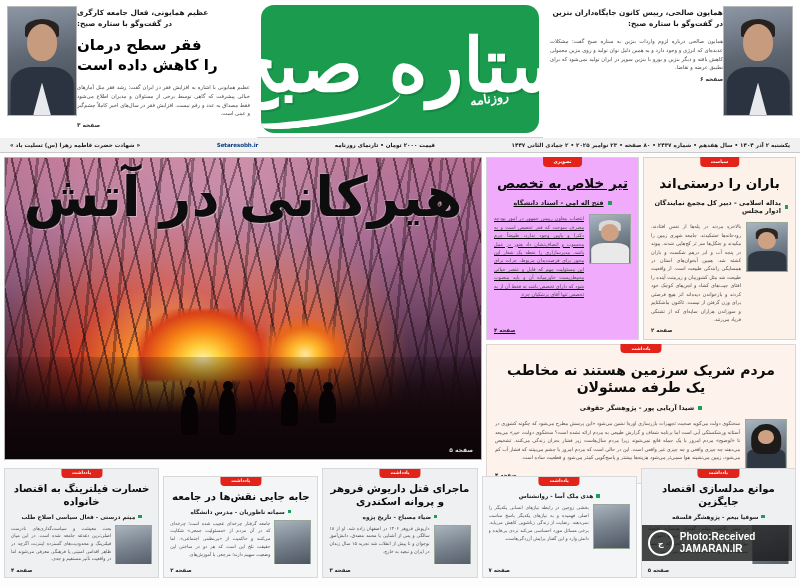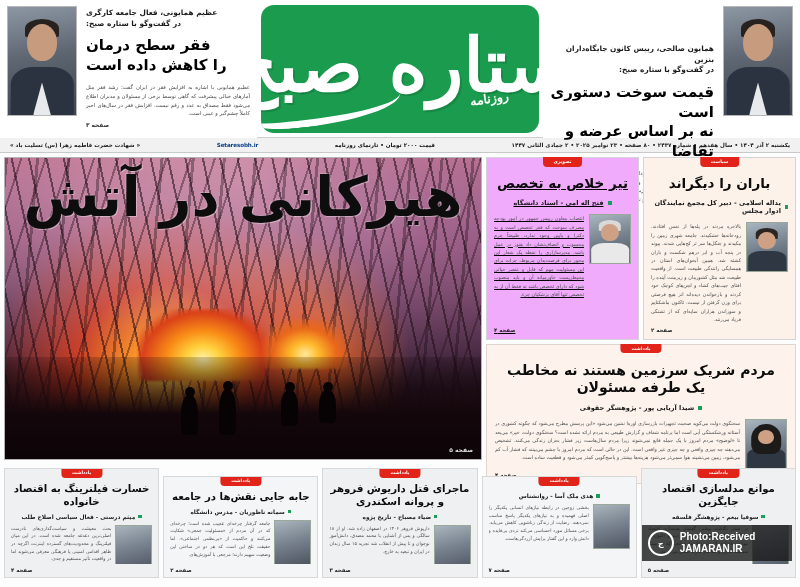--- a/index.html
+++ b/index.html
@@ -31,21 +31,21 @@
     background: #ffffff;
     border-bottom: 1px solid #cfcfcf;
   }
 
   .banner-side {
     width: 257px;
     height: 138px;
     padding: 6px 7px 4px 7px;
     display: flex;
     flex-direction: row;
-    gap: 9px;
+    gap: 0;
     background: #ffffff;
   }
 
   .banner-side.left { flex-direction: row-reverse; }
 
   .portrait {
     width: 70px;
     min-width: 70px;
     height: 110px;
     border: 1px solid #b8b8b8;
@@ -107,21 +107,21 @@
 
   .kicker {
     font-size: 7.4px;
     font-weight: bold;
     line-height: 1.45;
     color: #1b1b1b;
     text-align: left;
     width: 100%;
     letter-spacing: -0.2px;
   }
-  .banner-side.left .kicker { text-align: right; margin-top: 36px; }
+  .banner-side.left .kicker { text-align: right; }
 
   .banner-head {
     font-size: 15px;
     font-weight: bold;
     line-height: 1.3;
     color: #000;
     margin-top: 7px;
     text-align: left;
     width: 100%;
     letter-spacing: -0.4px;
@@ -595,21 +595,20 @@
       <div class="logo-box">
         <div class="logo-script">ستاره صبح</div>
         <div class="logo-sub">روزنامه</div>
         <div class="logo-swoosh"></div>
       </div>
     </div>
 
     <div class="banner-side left">
       <div class="banner-text">
         <div class="kicker">همایون صالحی، رییس کانون جایگاه‌داران بنزین<br>در گفت‌وگو با ستاره صبح:</div>
-        <div class="banner-head">قیمت سوخت دستوری است<br>نه بر اساس عرضه و تقاضا</div>
         <div class="banner-lede">همایون صالحی درباره لزوم واردات بنزین به ستاره صبح گفت: مشکلات عدیده‌ای که انرژی و وجود دارد و به همین دلیل توان تولید و روی بنزین معمولی کاهش یافته و دیگر بنزین و یورو با بنزین سوپر در ایران تولید نمی‌شود که برای تطبیق عرضه و تقاضا.</div>
         <div class="page-ref">صفحه ۶</div>
       </div>
       <div class="portrait p2">
         <div class="body"></div>
         <div class="hair"></div>
         <div class="face"></div>
         <div class="shirt"></div>
       </div>
     </div>
@@ -622,21 +621,21 @@
     <span>« شهادت حضرت فاطمه زهرا (س) تسلیت باد »</span>
   </div>
 
   <div class="main">
 
     <div class="right-col">
       <div class="two-up">
 
         <div class="card tint" style="flex:1">
           <span class="tab">سیاست</span>
-          <div class="card-title">باران را دیگر‌اند</div>
+          <div class="card-title">باران را درستی‌اند</div>
           <div class="byline">
             <span class="sq"></span>
             <span>یداله اسلامی - دبیر کل مجمع نمایندگان ادوار مجلس</span>
           </div>
           <div class="body-wrap">
             <div class="mug">
               <div class="mbody"></div>
               <div class="mhair"></div>
               <div class="mface"></div>
             </div>

